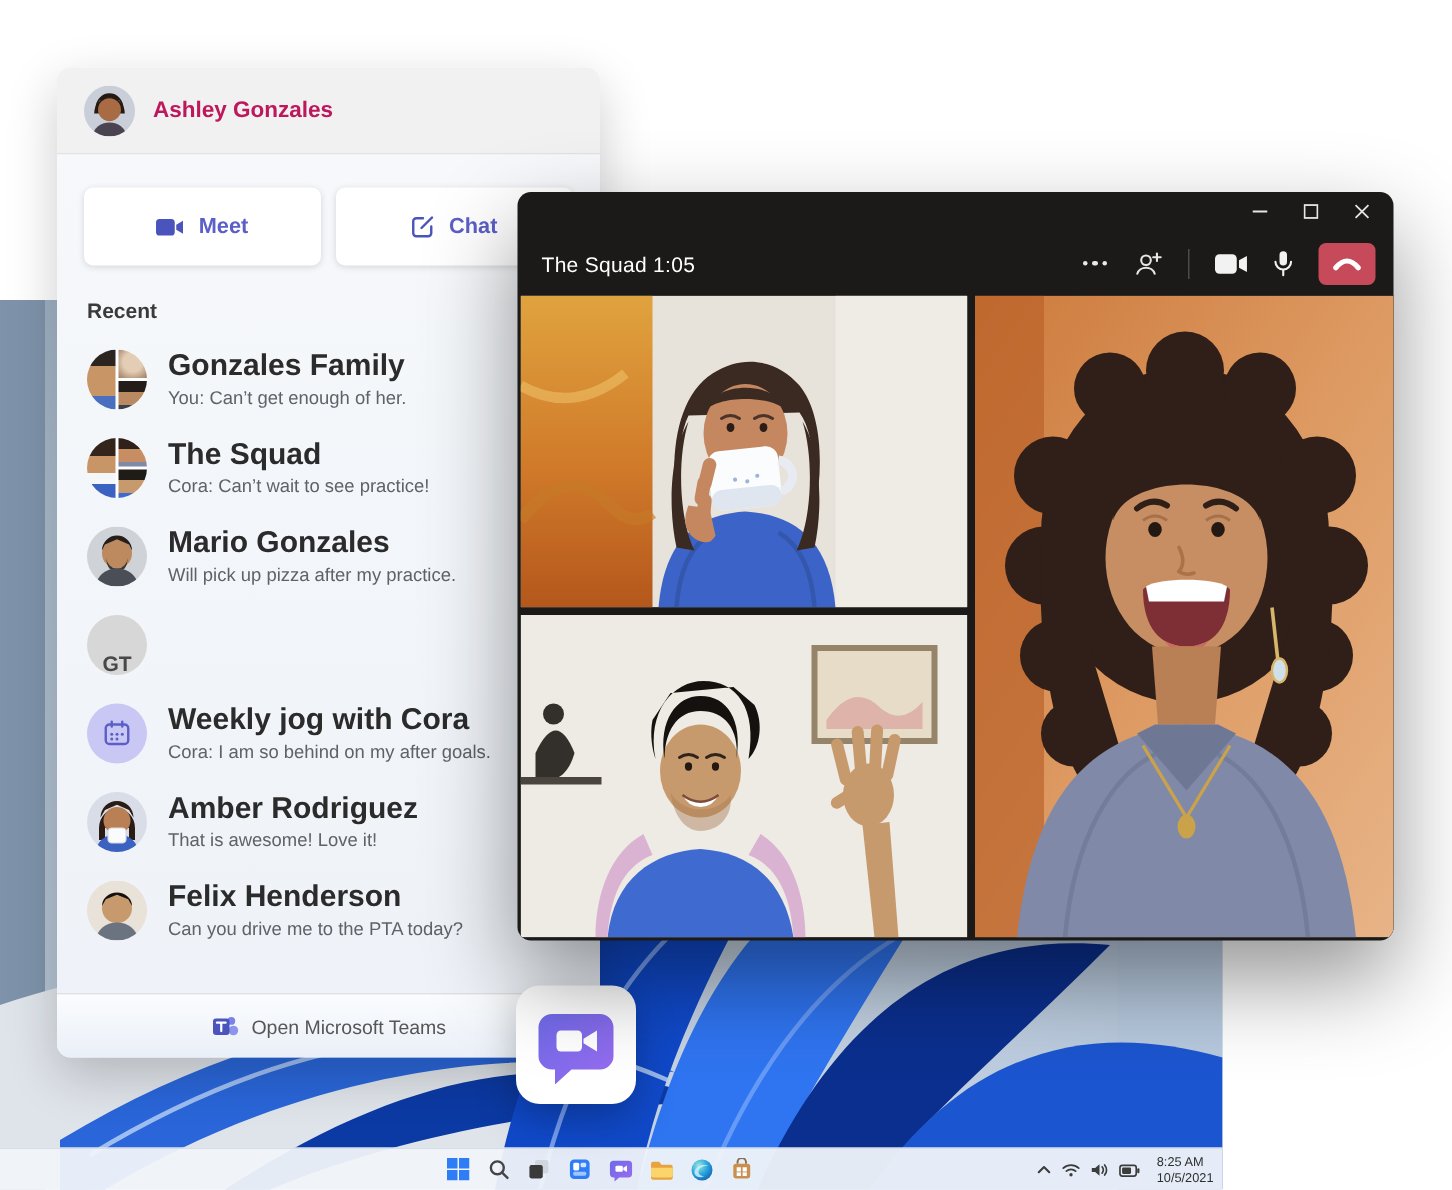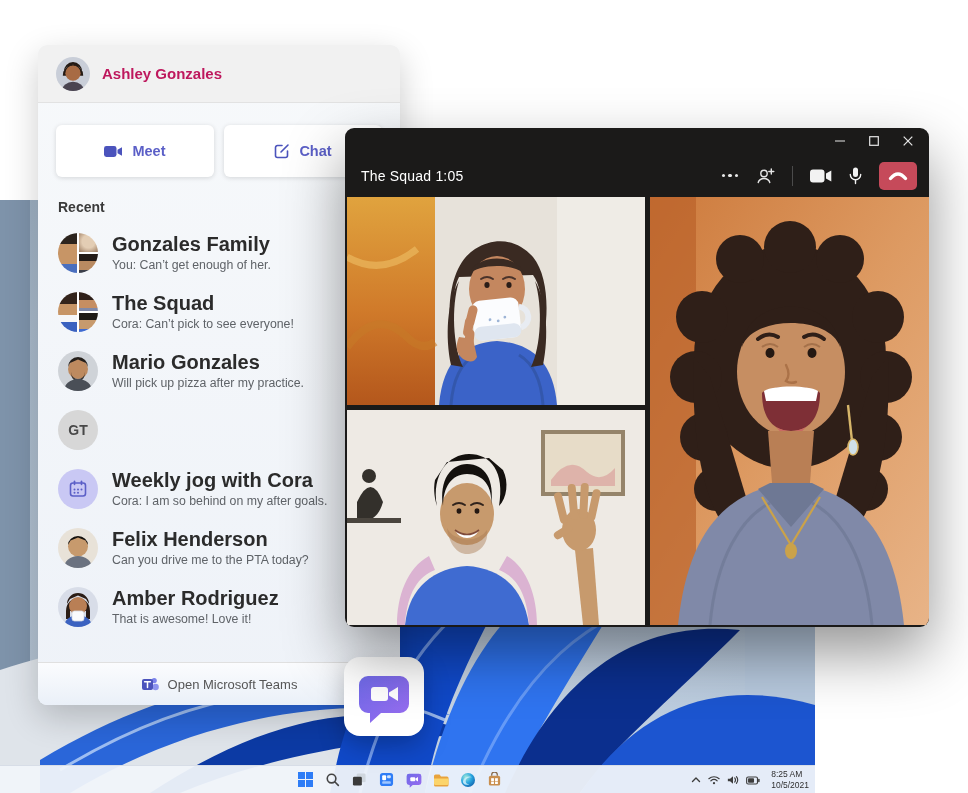--- a/index.html
+++ b/index.html
@@ -41,21 +41,21 @@
   .cp-footer { position:absolute; left:0; right:0; bottom:0; height:43px; border-top:1px solid #e0e0e0;
     background:linear-gradient(180deg,#fbfcfe,#eaf0f8); border-radius:0 0 9px 9px;
     display:flex; align-items:center; justify-content:center; gap:9px; cursor:pointer; }
   .cp-footer-label { font-size:13px; color:#565656; }
 
   
   .av { border-radius:50%; overflow:hidden; position:relative; flex:0 0 auto; }
   .av40 { width:40px; height:40px; }
   .av34 { width:34px; height:34px; }
   .q { position:absolute; }
-  .av-init { display:flex; align-items:center; justify-content:center; background:#d7d7d7;
+  .av-init { display:flex; align-items:flex-end; justify-content:center; background:#d7d7d7;
     font-size:14px; font-weight:600; color:#484848; }
   .av-cal { display:flex; align-items:center; justify-content:center; background:#c9c8f4; }
 
   
   .flyout-btn { position:absolute; left:344px; top:657px; width:80px; height:79px; background:#fff;
     border:none; border-radius:16px; box-shadow:0 10px 26px rgba(0,0,0,.25);
     display:flex; align-items:center; justify-content:center; cursor:pointer; z-index:4; }
 
   
   .call-window { position:absolute; left:345px; top:128px; width:584px; height:499px;
@@ -247,21 +247,21 @@
       </div>
 
       <div class="cp-item">
         <div class="av av40" style="background:#fff;">
           <div class="q" style="left:0;top:0;width:19px;height:40px;background:linear-gradient(180deg,#33241c 0 30%,#c79566 30% 58%,#f5f6f8 58% 76%,#3b62c0 76%);"></div>
           <div class="q" style="left:21px;top:0;width:19px;height:19px;background:linear-gradient(180deg,#2f2019 0 40%,#c68e62 40% 85%,#8089a8 85%);"></div>
           <div class="q" style="left:21px;top:21px;width:19px;height:19px;background:linear-gradient(180deg,#1f1b17 0 36%,#c79a6d 36% 82%,#3f6bd1 82%);"></div>
         </div>
         <div class="cp-item-text">
           <span class="cp-item-name">The Squad</span>
-          <span class="cp-item-preview">Cora: Can’t pick to see everyone!</span>
+          <span class="cp-item-preview">Cora: Can’t wait to see practice!</span>
         </div>
       </div>
 
       <div class="cp-item">
         <div class="av av40">
           <svg width="40" height="40" viewBox="0 0 40 40">
               <rect width="40" height="40" fill="#cfd3d8"></rect>
               <circle cx="20" cy="18" r="10" fill="#bd8a5f"></circle>
               <path d="M10,16 a10,10 0 0 1 20,0 l-2,-4 -8,-3.5 -8,3.5 z" fill="#241f1b"></path>
               <path d="M13,21 a7,7 0 0 0 14,0 c0,6 -2.5,9 -7,9 s-7,-3 -7,-9 z" fill="#241f1b" opacity=".85"></path>
@@ -295,46 +295,46 @@
         </div>
         <div class="cp-item-text">
           <span class="cp-item-name">Weekly jog with Cora</span>
           <span class="cp-item-preview">Cora: I am so behind on my after goals.</span>
         </div>
       </div>
 
       <div class="cp-item">
         <div class="av av40">
           <svg width="40" height="40" viewBox="0 0 40 40">
-              <rect width="40" height="40" fill="#e8e2d8"></rect>
-              <circle cx="20" cy="18.5" r="10" fill="#c79a6d"></circle>
-              <path d="M10,17 a10,9 0 0 1 20,0 l-2.5,-4.5 -7.5,-3 -7.5,3 z" fill="#14110e"></path>
-              <path d="M6,40 a14,12 0 0 1 28,0 z" fill="#6b7280"></path>
-            </svg>
-        </div>
-        <div class="cp-item-text">
-          <span class="cp-item-name">Felix Henderson</span>
-          <span class="cp-item-preview">Can you drive me to the PTA today?</span>
-        </div>
-      </div>
-
-      <div class="cp-item">
-        <div class="av av40">
-          <svg width="40" height="40" viewBox="0 0 40 40">
               <rect width="40" height="40" fill="#d8dde8"></rect>
               <path d="M8,24 a12,13 0 1 1 24,0 l0,8 -4,0 0,-8 -16,0 0,8 -4,0 z" fill="#2a1c15"></path>
               <circle cx="20" cy="19" r="9" fill="#b97f55"></circle>
               <path d="M9,17 a11,11 0 0 1 22,0 l-3,-5 -8,-3.5 -8,3.5 z" fill="#2a1c15"></path>
               <path d="M6,40 a14,12 0 0 1 28,0 z" fill="#3b62c0"></path>
               <rect x="14" y="24" width="12" height="10" rx="2.5" fill="#fafbfd" stroke="#d6dae2" stroke-width=".8"></rect>
             </svg>
         </div>
         <div class="cp-item-text">
           <span class="cp-item-name">Amber Rodriguez</span>
           <span class="cp-item-preview">That is awesome! Love it!</span>
+        </div>
+      </div>
+
+      <div class="cp-item">
+        <div class="av av40">
+          <svg width="40" height="40" viewBox="0 0 40 40">
+              <rect width="40" height="40" fill="#e8e2d8"></rect>
+              <circle cx="20" cy="18.5" r="10" fill="#c79a6d"></circle>
+              <path d="M10,17 a10,9 0 0 1 20,0 l-2.5,-4.5 -7.5,-3 -7.5,3 z" fill="#14110e"></path>
+              <path d="M6,40 a14,12 0 0 1 28,0 z" fill="#6b7280"></path>
+            </svg>
+        </div>
+        <div class="cp-item-text">
+          <span class="cp-item-name">Felix Henderson</span>
+          <span class="cp-item-preview">Can you drive me to the PTA today?</span>
         </div>
       </div>
 
     </div>
 
     <div class="cp-footer">
       <svg width="18" height="18" viewBox="0 0 18 18">
           <circle cx="13.2" cy="5.6" r="2.6" fill="#7b83eb"></circle>
           <circle cx="14.6" cy="12" r="3.2" fill="#7b83eb" opacity=".85"></circle>
           <rect x="1" y="4" width="11" height="11" rx="2" fill="#4b53bc"></rect>

